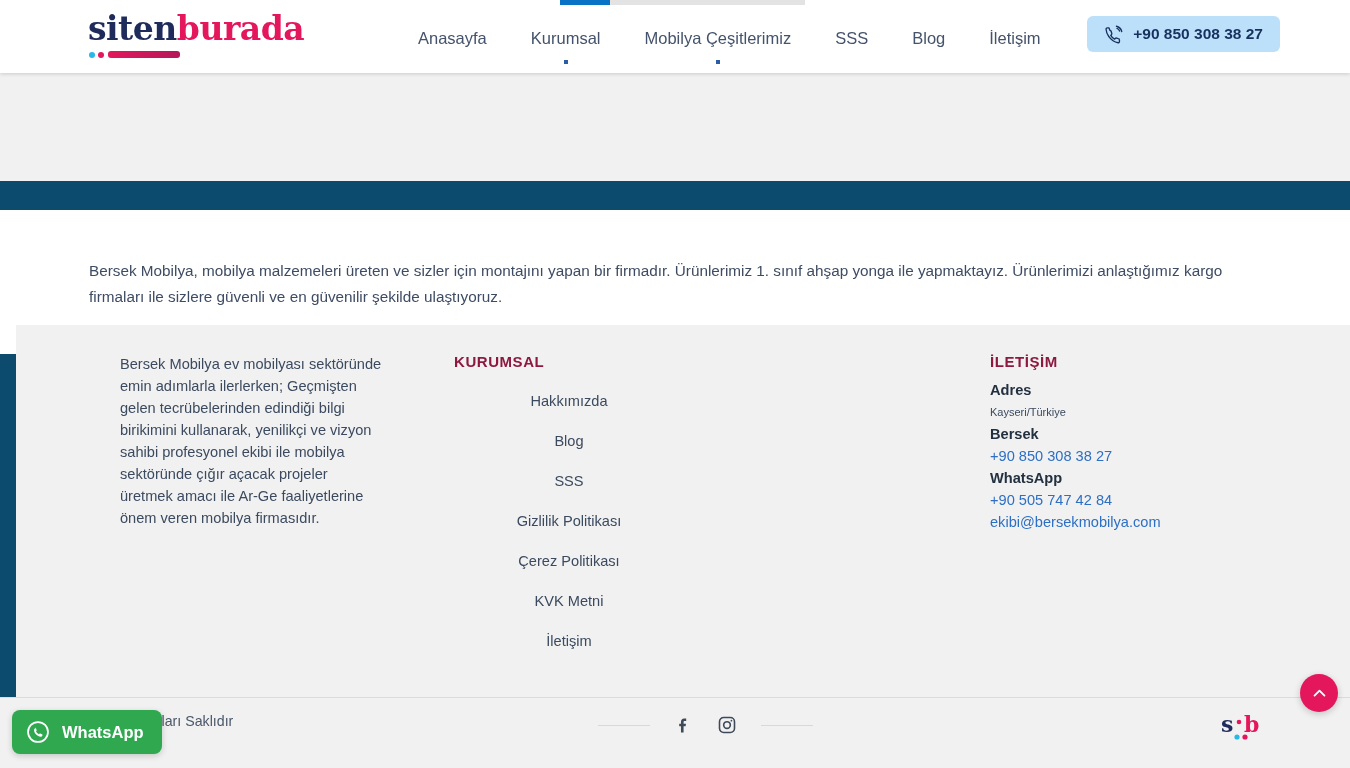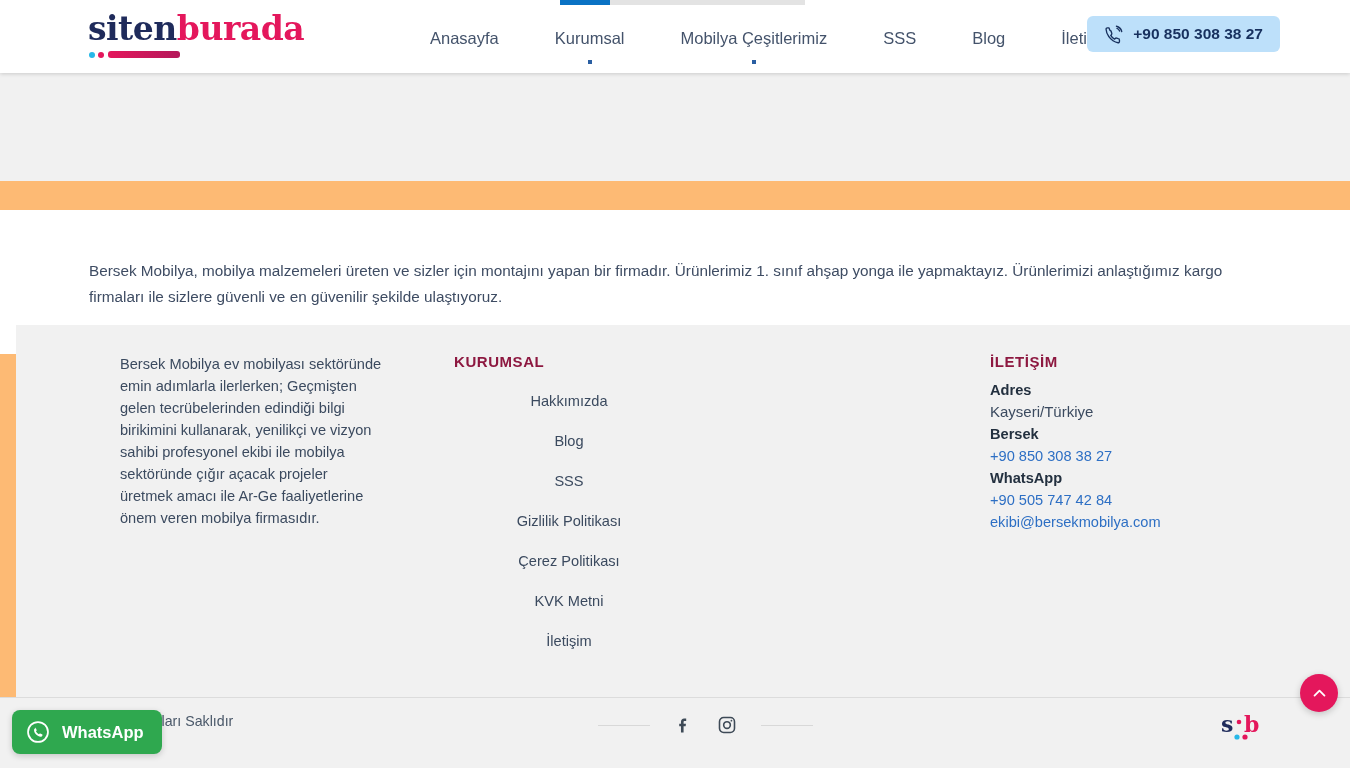--- a/index.html
+++ b/index.html
@@ -3,21 +3,21 @@
 <meta charset="utf-8">
 <style>
   * { box-sizing: border-box; margin: 0; padding: 0; }
   html, body {
     width: 1350px; height: 768px;
     font-family: "Liberation Sans", sans-serif;
     background: #f1f1f1;
     overflow: hidden;
   }
 
-  .page { position: relative; width: 1350px; height: 756px; background: #fdba74; }
+  .page { position: relative; width: 1350px; height: 756px; background: #0c4a6e; }
 
   
   .top-strip {
     position: absolute; top: 0; left: 560px; width: 245px; height: 5px;
     background: #e3e3e3; z-index: 60;
   }
   .top-strip-fill { width: 50px; height: 5px; background: #0a72c4; }
 
   
   .header {
@@ -36,21 +36,21 @@
   .logo-burada { color: #e4175c; }
   .logo-rule { position: absolute; left: 1px; top: 40px; display: flex; align-items: center; gap: 3px; }
   .lr-dot1 { width: 6px; height: 6px; border-radius: 50%; background: #27b8e8; }
   .lr-dot2 { width: 6px; height: 6px; border-radius: 50%; background: #e4175c; }
   .lr-bar {
     width: 72px; height: 7px; border-radius: 3px;
     background: linear-gradient(90deg, #e4175c 0%, #b4185a 100%);
     margin-left: 1px;
   }
 
-  .nav { position: absolute; left: 418px; top: 26px; display: flex; gap: 12px; margin-left: 12px; }
+  .nav { position: absolute; left: 418px; top: 26px; display: flex; gap: 0; }
   .nav-item {
     position: relative;
     font-size: 16.5px; color: #44536b; padding: 0 22px;
     line-height: 24px; cursor: pointer; white-space: nowrap;
   }
   .nav-item:first-child { padding-left: 0; }
   .nav-caret {
     position: absolute; left: 50%; transform: translateX(-50%);
     bottom: -14px; width: 4px; height: 4px; background: #2a5ea2;
   }
@@ -101,21 +101,21 @@
   .flink {
     display: block; font-size: 14.6px; color: #3b4a5f;
     text-decoration: none; margin-top: 24px; cursor: pointer; text-align: center;
   }
   .fcol-kurumsal .flink:first-of-type,
   .fcol-urun .flink:first-of-type { margin-top: 23px; }
 
   .cblock { }
   .cblock:first-of-type { margin-top: 22px; }
   .clabel { font-size: 14.6px; font-weight: 700; color: #23303f; line-height: 22px; }
-  .cvalue { font-size: 15px; color: #3b4a5f; line-height: 22px; }
+  .cvalue { font-size: 11px; color: #3b4a5f; line-height: 22px; }
   .clink { font-size: 14.6px; color: #2d6fc4; text-decoration: none; line-height: 22px; cursor: pointer; }
 
   
   .bottombar {
     position: absolute; top: 697px; left: 0; width: 1350px; height: 71px;
     background: #f1f1f1; border-top: 1px solid #dcdcdc;
   }
   .copyright {
     position: absolute; left: 104px; top: 15px;
     font-size: 14.2px; color: #4a5869; white-space: nowrap;

